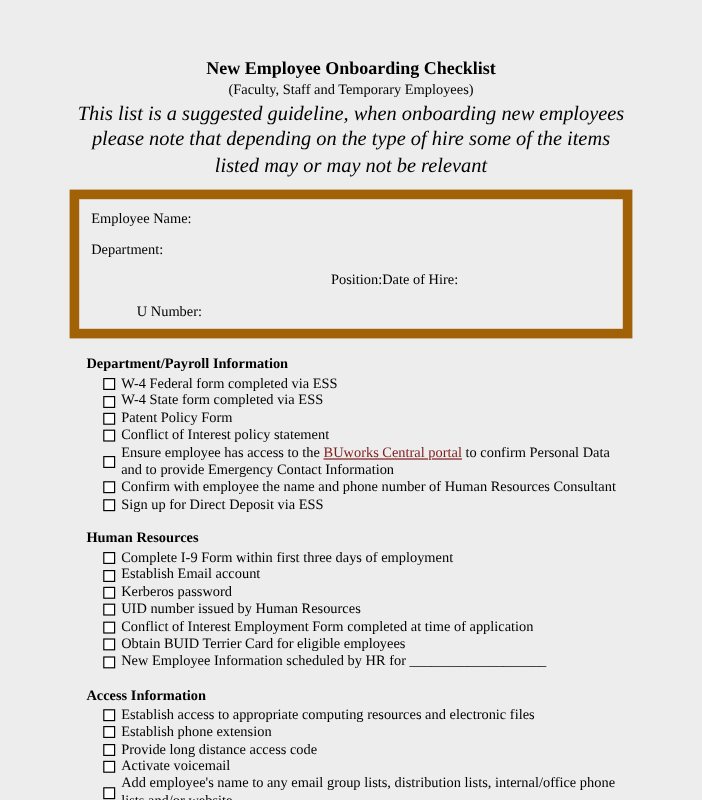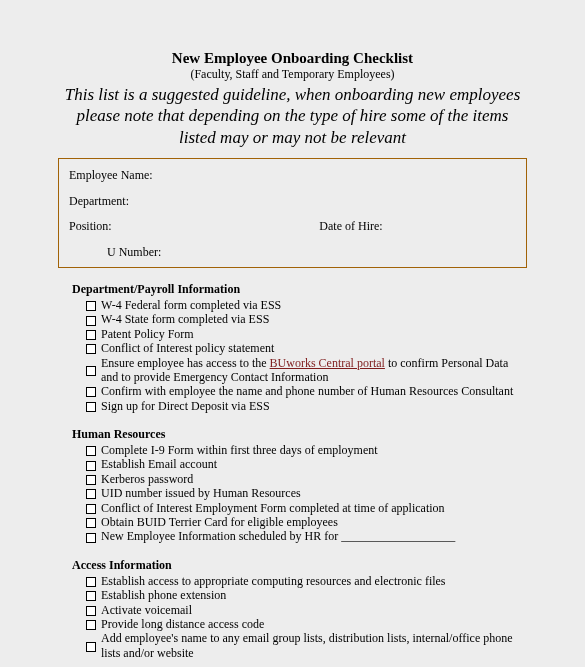--- a/index.html
+++ b/index.html
@@ -10,29 +10,29 @@
     font-family: "Times New Roman", Times, serif;
     font-size: 12px;
     color: #000;
     padding: 50px 58px 20px 58px;
   }
   .header { text-align: center; margin-bottom: 10px; }
   .title { font-weight: bold; font-size: 15px; }
   .subtitle { font-size: 12px; }
   .note { font-style: italic; font-size: 17px; margin-top: 2px; line-height: 1.25; }
   .info-box {
-    border: 1px solid #a16207;
+    border: 8px solid #a16207;
     padding: 8px 10px 6px 10px;
     margin-bottom: 14px;
     font-size: 12px;
     line-height: 1.4;
   }
   .info-row { margin-bottom: 9px; }
   .info-row:last-child { margin-bottom: 0; margin-left: 38px; }
-  .split { display: flex; }
+  .split { display: flex; text-align: right; }
   .split > div:first-child { flex: 0 0 56%; }
   .section { margin-bottom: 14px; }
   .section-title { font-weight: bold; font-size: 12px; margin-left: 14px; margin-bottom: 1px; }
   .items { padding-left: 28px; }
   .item { display: flex; align-items: center; margin-bottom: 0px; line-height: 1.2; }
   .chk {
     flex: 0 0 10px;
     width: 10px;
     height: 10px;
     border: 1px solid #000;
@@ -136,24 +136,24 @@
     <div class="item">
         <span class="chk"></span>
         <span class="txt">Establish access to appropriate computing resources and electronic files</span>
       </div>
     <div class="item">
         <span class="chk"></span>
         <span class="txt">Establish phone extension</span>
       </div>
     <div class="item">
         <span class="chk"></span>
-        <span class="txt">Activate voicemail</span>
+        <span class="txt">Provide long distance access code</span>
       </div>
     <div class="item">
         <span class="chk"></span>
-        <span class="txt">Provide long distance access code</span>
+        <span class="txt">Activate voicemail</span>
       </div>
     <div class="item">
         <span class="chk"></span>
         <span class="txt">Add employee's name to any email group lists, distribution lists, internal/office phone lists and/or website</span>
       </div>
   </div>
 </div>
 
 </body></html>

